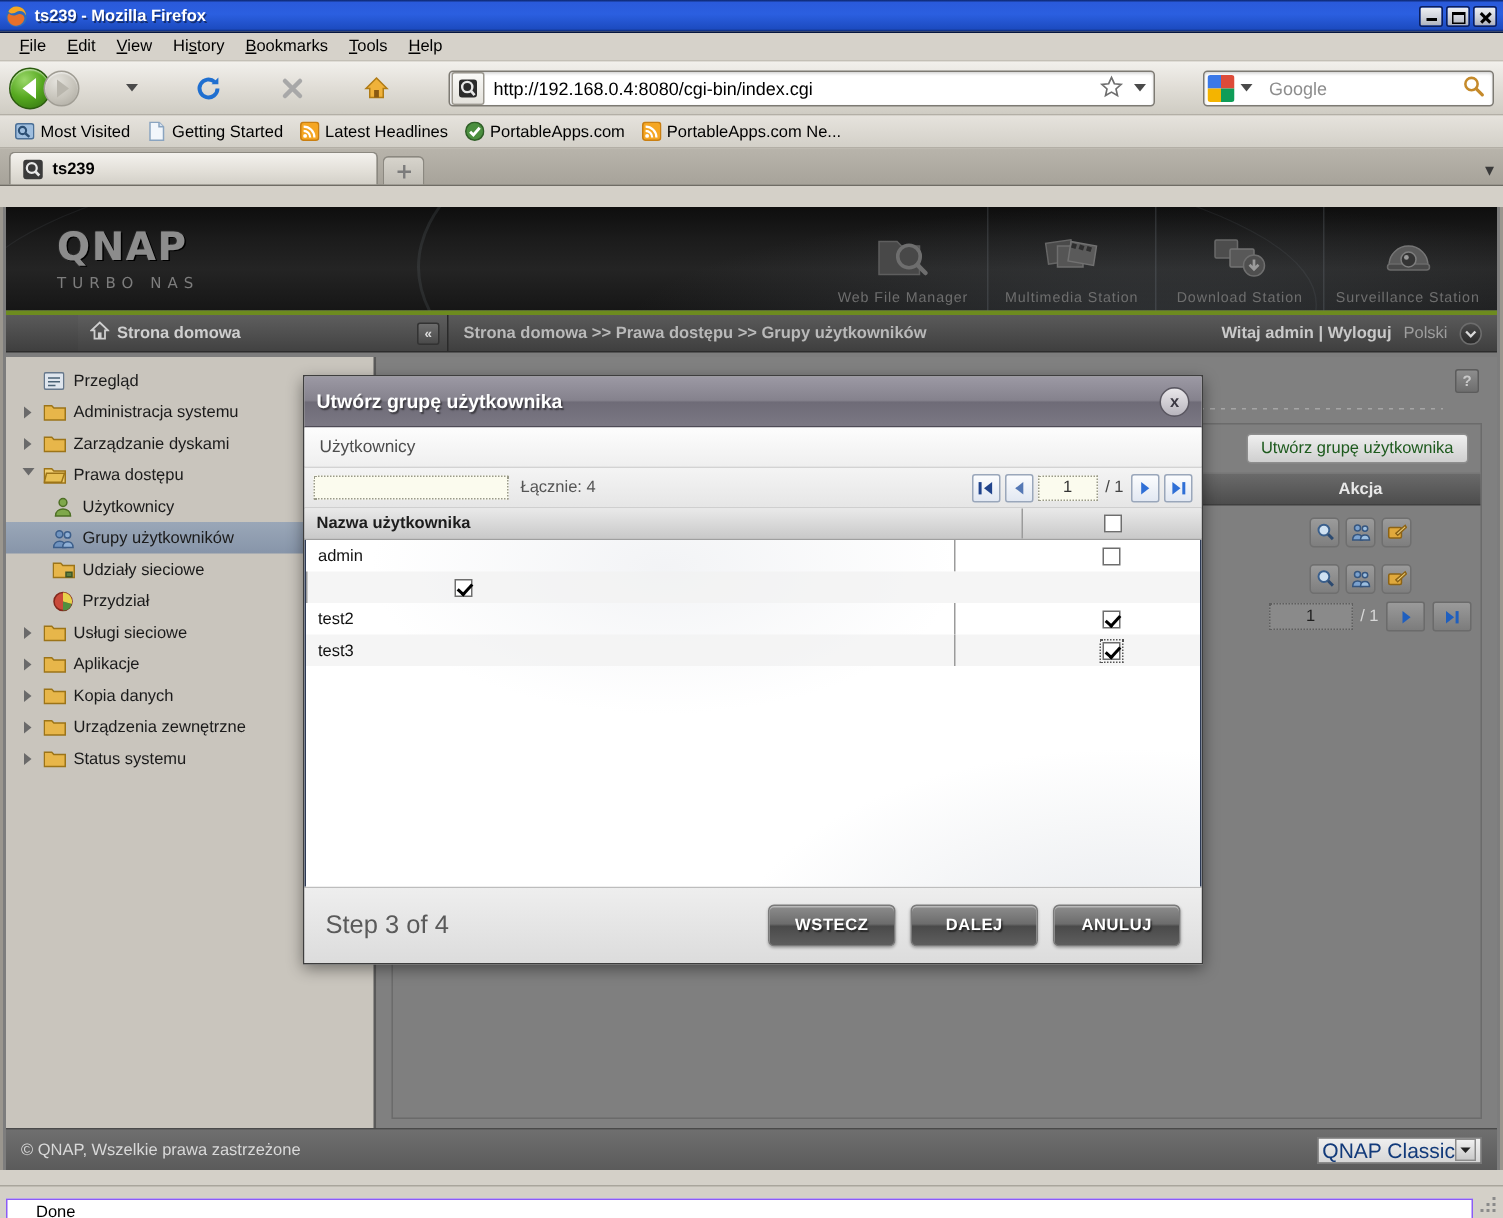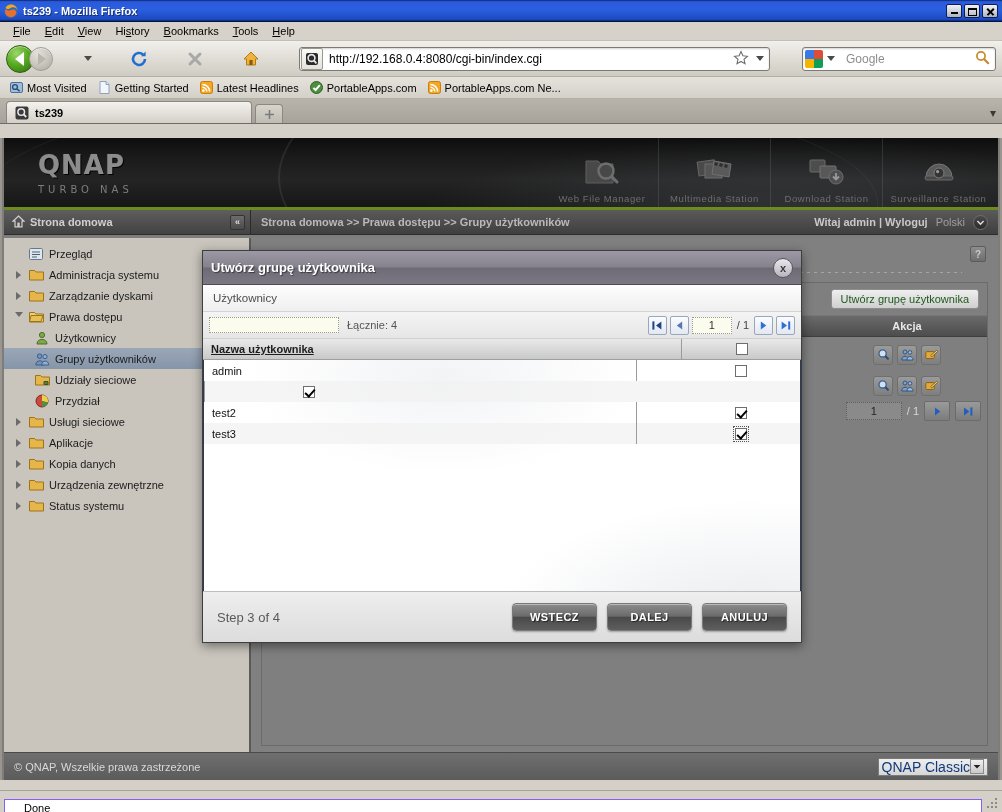--- a/index.html
+++ b/index.html
@@ -184,21 +184,21 @@
     width:112px;height:72px;position:relative;
     display:flex;flex-direction:column;align-items:center;justify-content:flex-end;
     padding-bottom:6px;
     border-left:1px solid rgba(130,140,150,.22);
   }
   .appitem:first-child{border-left:none;}
   .appitem .alabel{font-size:9.5px;color:#6e6e6e;letter-spacing:.6px;white-space:nowrap;}
   .appitem .aglyph{height:36px;display:flex;align-items:center;justify-content:center;margin-bottom:3px;}
 
   
-  .crumbbar{height:25px;display:flex;background:linear-gradient(180deg,#5a5a5a,#3f3f3f);border-bottom:1px solid #2c2c2c;}
+  .crumbbar{height:25px;display:flex;background:linear-gradient(180deg,#5a5a5a,#3f3f3f);border-bottom:1px solid #2c2c2c;padding-left:48px;}
   .crumbleft{
     width:247px;flex:0 0 247px;display:flex;align-items:center;
     background:linear-gradient(180deg,#5e5e5e,#424242);
     color:#cfcfcf;font-size:11px;font-weight:bold;padding-left:8px;gap:5px;
     border-right:1px solid #2a2a2a;
   }
   .crumbleft .collapse{
     margin-left:auto;margin-right:5px;width:15px;height:15px;
     background:linear-gradient(180deg,#6d6d6d,#4a4a4a);
     border:1px solid #333;border-radius:2px;color:#ddd;
@@ -354,21 +354,21 @@
     font-size:11px;color:#333;
   }
   .mpgof{font-size:11px;color:#444;margin:0 2px;}
 
   .mtablehdr{
     height:21px;display:flex;align-items:center;
     background:linear-gradient(180deg,#e9e9e9,#c9c9c9);
     border-bottom:1px solid #9f9f9f;
     font-size:11px;font-weight:bold;color:#1c1c1c;
   }
-  .colname{flex:1;padding-left:8px;text-decoration:underline;}
+  .colname{flex:1;padding-left:8px;}
   .colsep{width:1px;align-self:stretch;background:#9b9b9b;}
   .colchk{width:119px;display:flex;align-items:center;justify-content:center;}
 
   .mbody{
     height:231px;position:relative;overflow:hidden;
     background:
       radial-gradient(ellipse 430px 230px at 92% 122%, rgba(225,228,232,.85) 0%, rgba(255,255,255,0) 62%),
       radial-gradient(ellipse 300px 150px at 40% 8%, rgba(232,234,238,.55) 0%, rgba(255,255,255,0) 65%),
       #ffffff;
     border-left:1px solid #2d3a55;border-right:1px solid #2d3a55;
@@ -392,21 +392,21 @@
     width:4px;height:8px;border:solid #000;border-width:0 2px 2px 0;
     transform:rotate(42deg);
   }
   .cbx.focus{outline:1px dotted #555;outline-offset:1px;}
 
   .mfoot{
     height:51px;display:flex;align-items:center;padding:0 14px;
     background:linear-gradient(180deg,#eeeeee,#dcdcdc);
     border-top:1px solid #bdbdbd;
   }
-  .stepstxt{font-size:13px;color:#5a5a5a;}
+  .stepstxt{font-size:17px;color:#5a5a5a;}
   .mfoot .btns{margin-left:auto;display:flex;gap:10px;}
   .wbtn2{
     min-width:85px;height:28px;padding:0 10px;
     background:linear-gradient(180deg,#8d8d8d 0%,#6c6c6c 46%,#4a4a4a 52%,#5e5e5e 100%);
     border:1px solid #7a7a7a;border-radius:4px;
     color:#fff;font-size:11px;font-weight:bold;letter-spacing:.4px;
     display:flex;align-items:center;justify-content:center;
     box-shadow:inset 0 1px 0 rgba(255,255,255,.4), 0 1px 2px rgba(0,0,0,.3);
     text-shadow:1px 1px 1px rgba(0,0,0,.55);
   }

